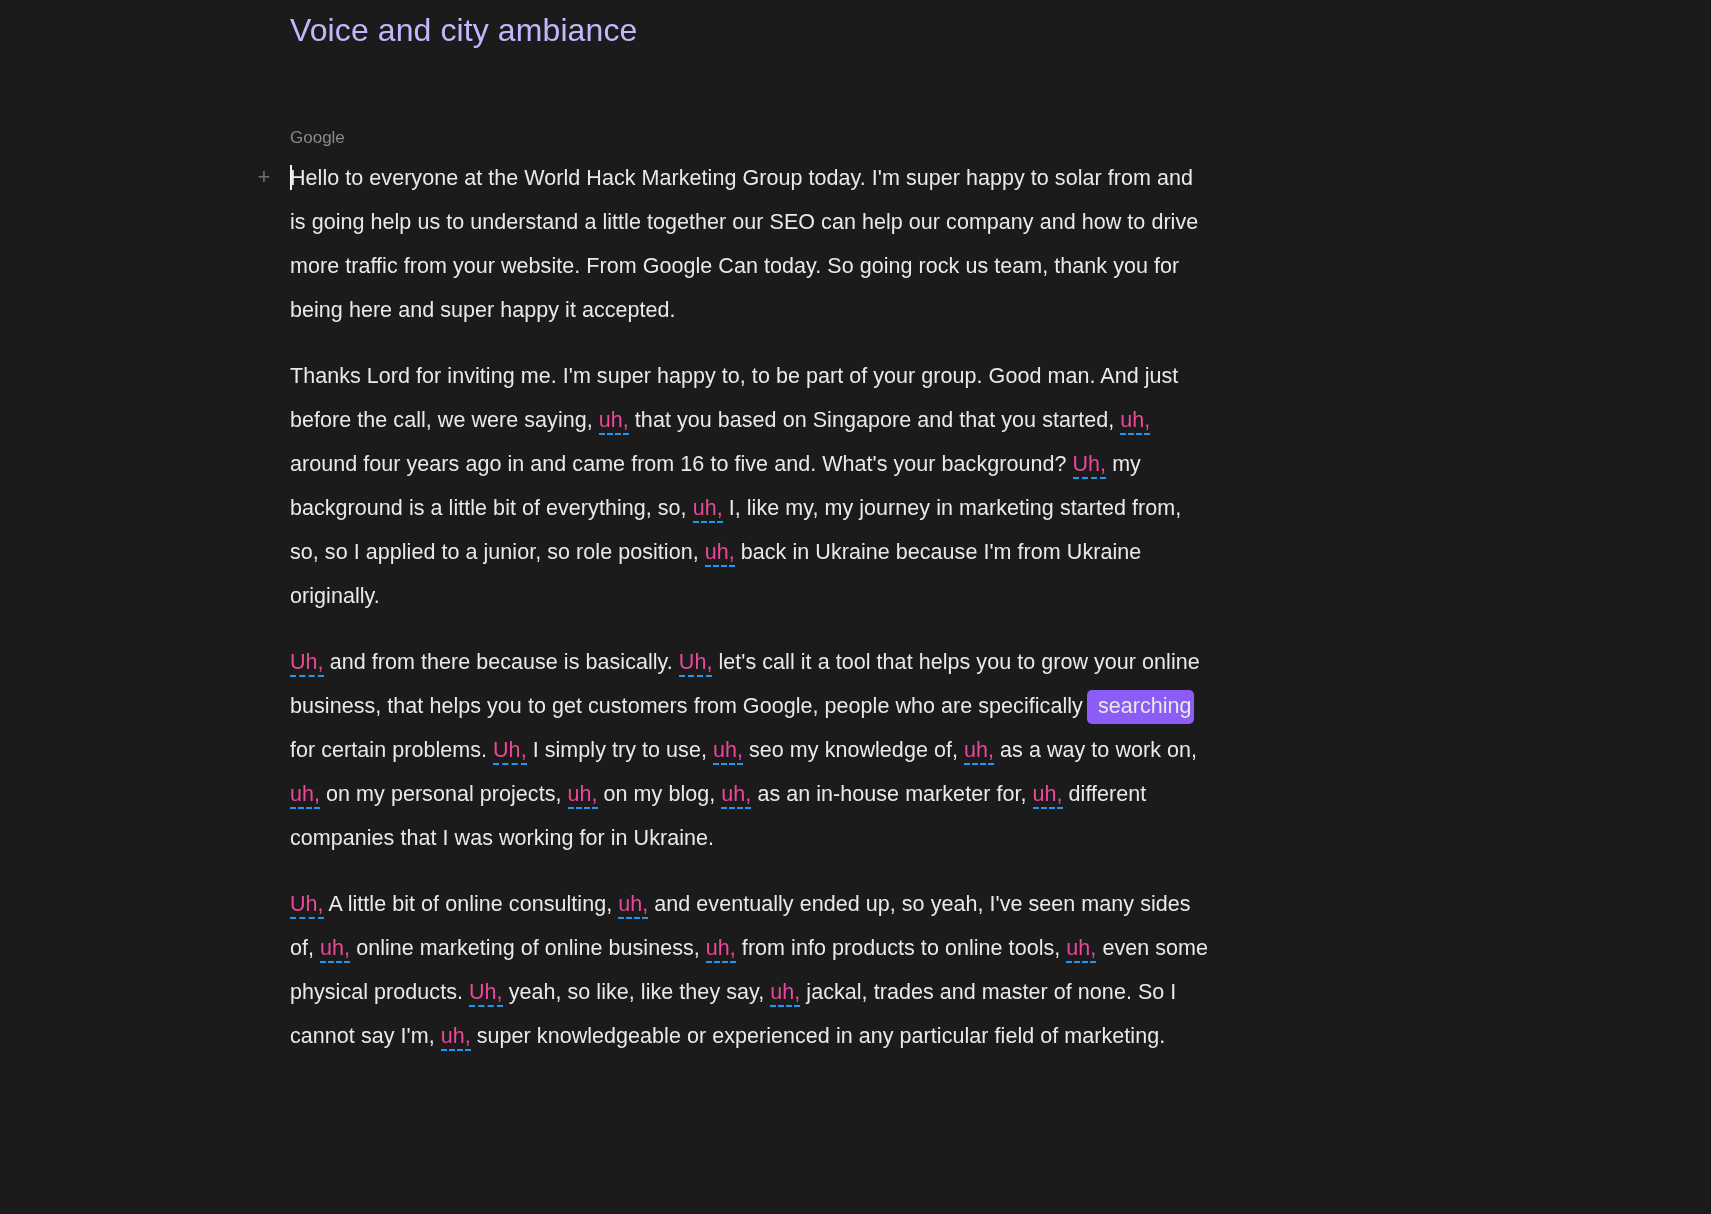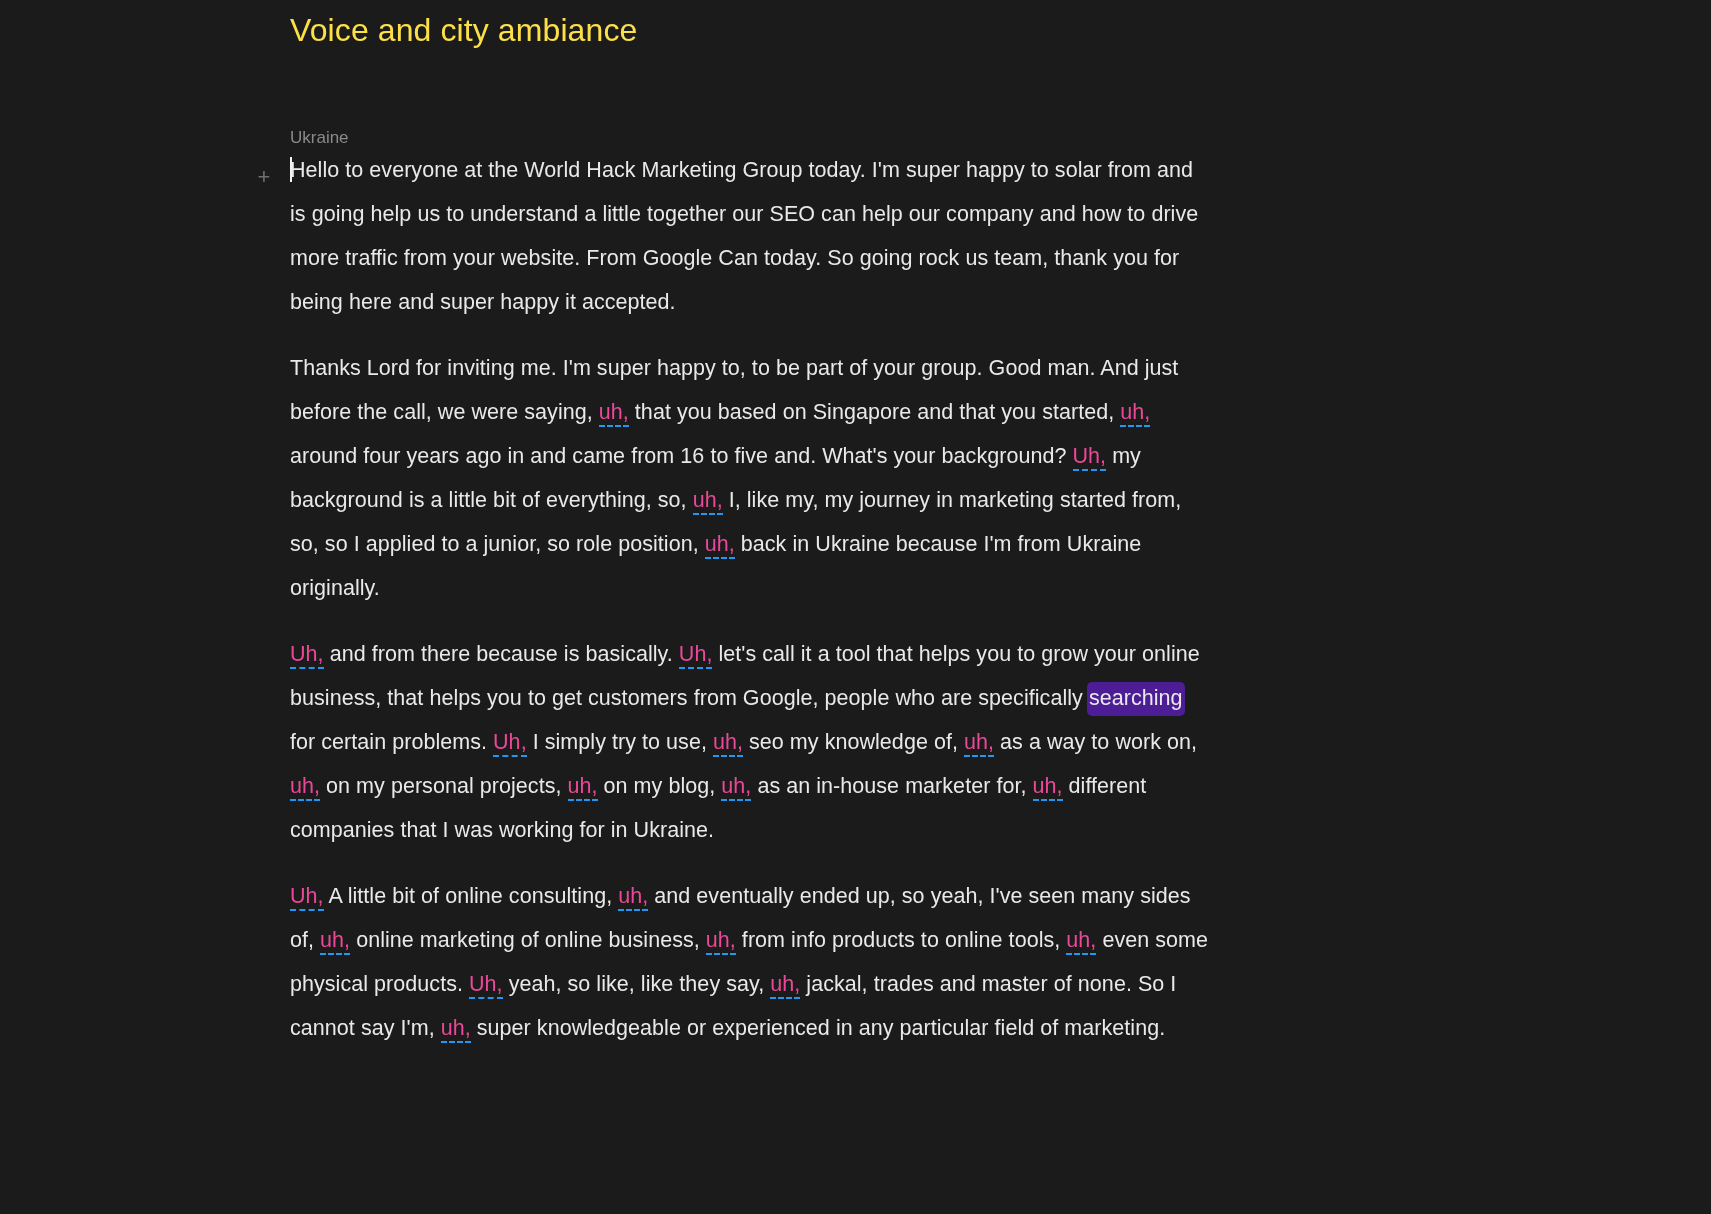--- a/index.html
+++ b/index.html
@@ -23,21 +23,21 @@
     background: #1b1b1b;
   }
 
   .doc-title {
     position: absolute;
     left: 290px;
     top: 8px;
     font-size: 32px;
     line-height: 44px;
     font-weight: 400;
-    color: #fde047;
+    color: #c4b5fd;
     letter-spacing: 0.1px;
   }
 
   .speaker-label {
     position: absolute;
     left: 290px;
     top: 126px;
     font-size: 17px;
     line-height: 24px;
     color: #8a8a8a;
@@ -55,21 +55,21 @@
     line-height: 24px;
     text-align: center;
     font-weight: 300;
     cursor: pointer;
     user-select: none;
   }
 
   .transcript {
     position: absolute;
     left: 290px;
-    top: 148px;
+    top: 156px;
     width: 920px;
   }
 
   .para {
     font-size: 21.5px;
     line-height: 44px;
     color: #e9e9e9;
     margin: 0 0 22px 0;
     font-weight: 400;
     letter-spacing: 0.05px;
@@ -90,35 +90,35 @@
   
   .filler {
     color: #ec4899;
     border-bottom: 2.5px dashed #2196f3;
     padding-bottom: 1px;
     cursor: pointer;
   }
 
   
   .match-highlight {
-    background: #4c1d95;
+    background: #8b5cf6;
     border-radius: 5px;
-    padding: 4px 2px 6px 2px;
+    padding: 4px 2px 6px 11px;
     margin: 0 -2px;
     cursor: pointer;
   }
 </style>
 </head>
 <body>
 
 <div class="editor">
 
   <div class="doc-title">Voice and city ambiance</div>
 
-  <div class="speaker-label">Ukraine</div>
+  <div class="speaker-label">Google</div>
 
   <div class="add-block-handle">+</div>
 
   <div class="transcript">
       <p class="para"><span class="caret"></span><span>Hello to everyone at the World Hack Marketing Group today. I'm super happy to solar from and is going help us to understand a little together our SEO can help our company and how to drive more traffic from your website. From Google Can today. So going rock us team, thank you for being here and super happy it accepted.</span></p>
       <p class="para"><span>Thanks Lord for inviting me. I'm super happy to, to be part of your group. Good man. And just before the call, we were saying, </span><span class="filler">uh,</span><span> that you based on Singapore and that you started, </span><span class="filler">uh,</span><span> around four years ago in and came from 16 to five and. What's your background? </span><span class="filler">Uh,</span><span> my background is a little bit of everything, so, </span><span class="filler">uh,</span><span> I, like my, my journey in marketing started from, so, so I applied to a junior, so role position, </span><span class="filler">uh,</span><span> back in Ukraine because I'm from Ukraine originally.</span></p>
       <p class="para"><span class="filler">Uh,</span><span> and from there because is basically. </span><span class="filler">Uh,</span><span> let's call it a tool that helps you to grow your online business, that helps you to get customers from Google, people who are specifically </span><span class="match-highlight">searching</span><span> for certain problems. </span><span class="filler">Uh,</span><span> I simply try to use, </span><span class="filler">uh,</span><span> seo my knowledge of, </span><span class="filler">uh,</span><span> as a way to work on, </span><span class="filler">uh,</span><span> on my personal projects, </span><span class="filler">uh,</span><span> on my blog, </span><span class="filler">uh,</span><span> as an in-house marketer for, </span><span class="filler">uh,</span><span> different companies that I was working for in Ukraine.</span></p>
       <p class="para"><span class="filler">Uh,</span><span> A little bit of online consulting, </span><span class="filler">uh,</span><span> and eventually ended up, so yeah, I've seen many sides of, </span><span class="filler">uh,</span><span> online marketing of online business, </span><span class="filler">uh,</span><span> from info products to online tools, </span><span class="filler">uh,</span><span> even some physical products. </span><span class="filler">Uh,</span><span> yeah, so like, like they say, </span><span class="filler">uh,</span><span> jackal, trades and master of none. So I cannot say I'm, </span><span class="filler">uh,</span><span> super knowledgeable or experienced in any particular field of marketing.</span></p>
     </div>
 

